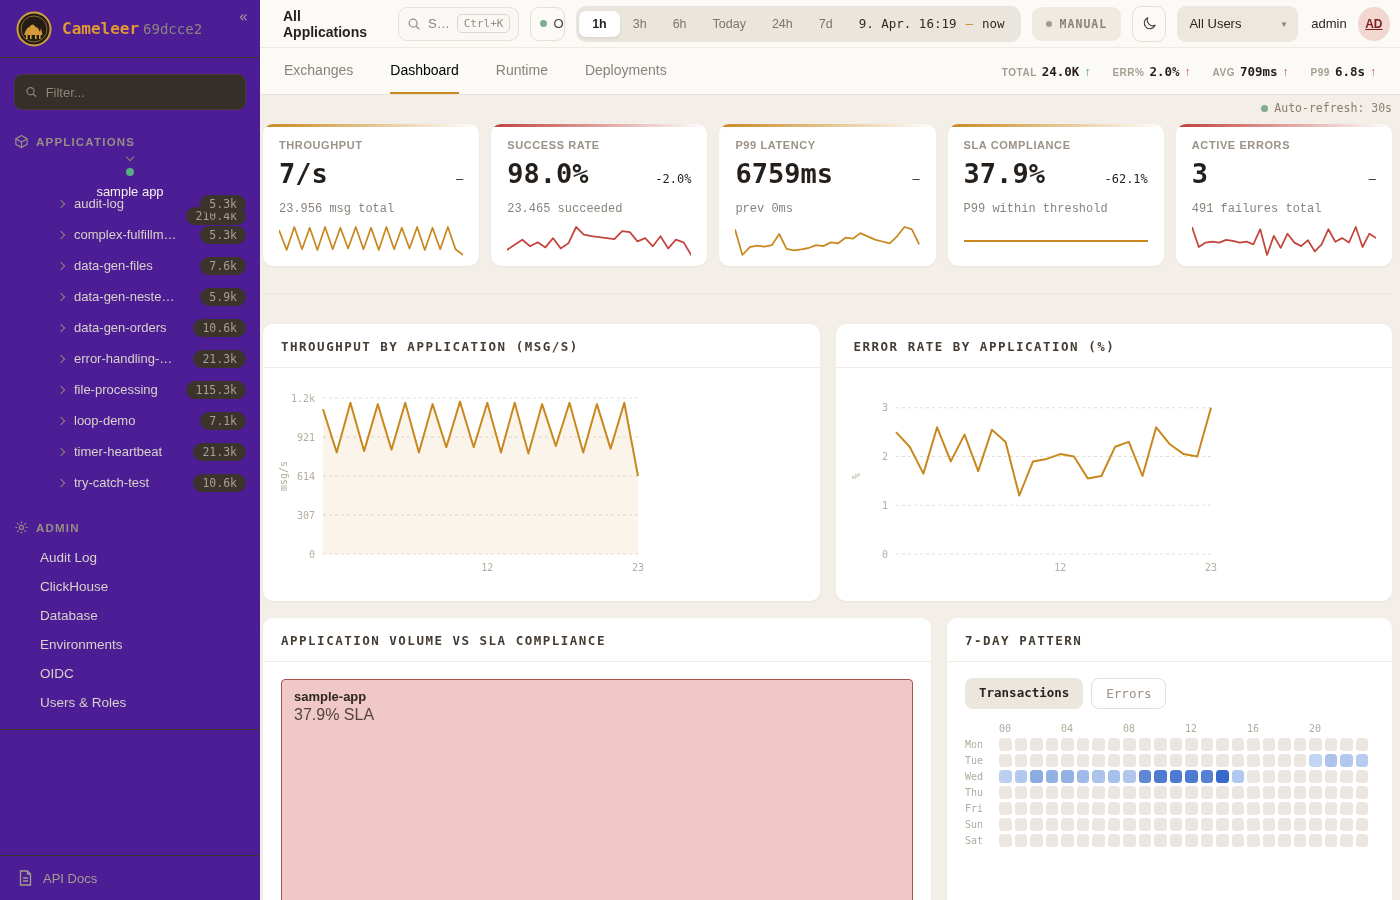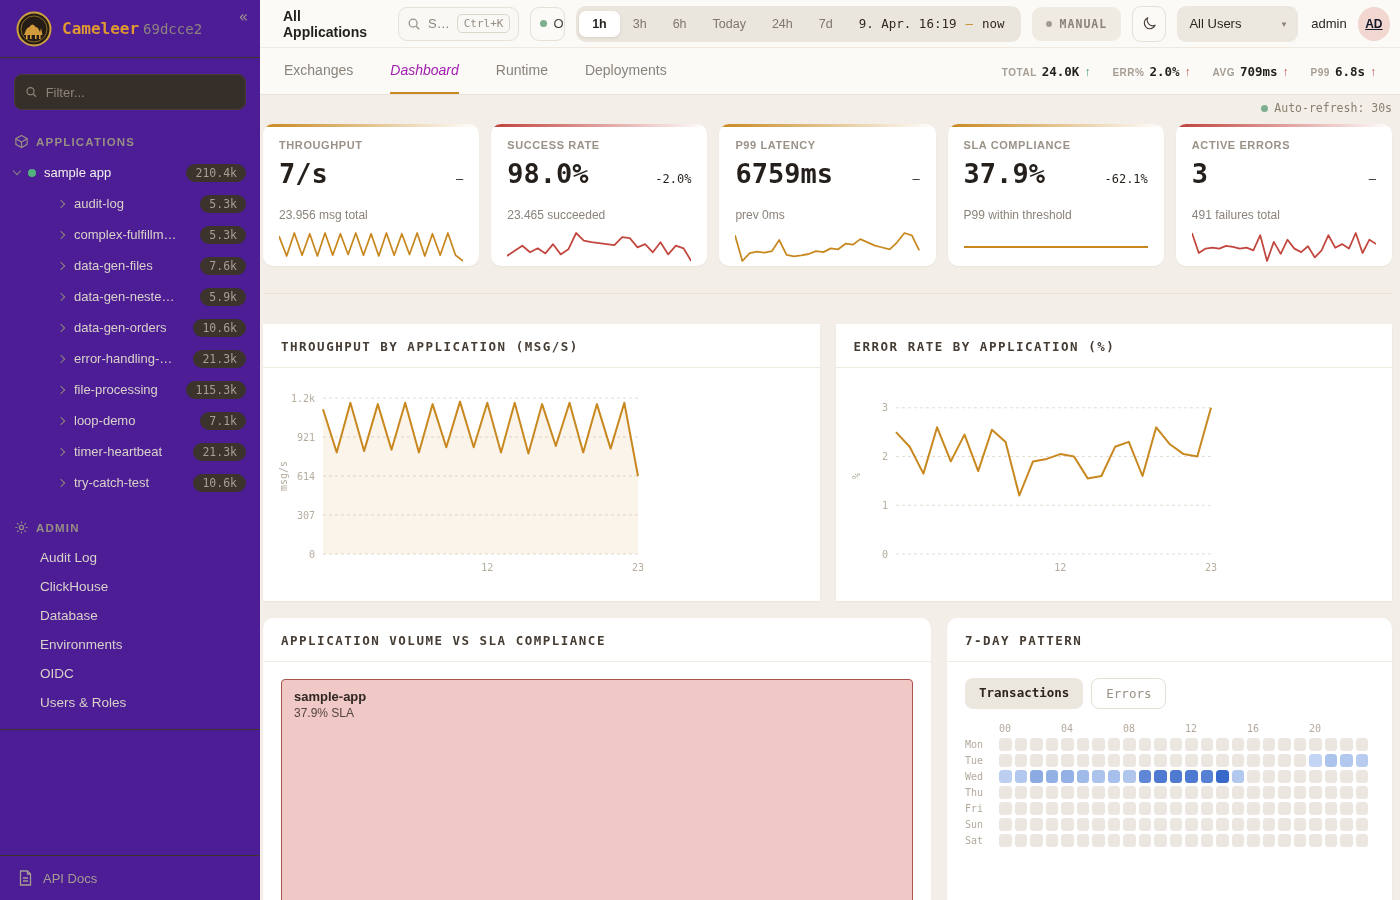--- a/index.html
+++ b/index.html
@@ -13,21 +13,21 @@
   .logo-badge { width:36px; height:36px; flex-shrink:0; }
   .logo-title { font-family:"DejaVu Sans Mono",monospace; font-weight:bold; font-size:16px; color:#e0992f; }
   .logo-suffix { font-family:"DejaVu Sans Mono",monospace; font-size:14px; color:#8d857c; margin-left:4px; }
   .collapse-btn { position:absolute; top:8px; right:12px; color:#a59d93; font-size:15px; cursor:pointer; }
   .filter-wrap { margin:16px 14px 12px; background:#362e28; border:1px solid #463d34; border-radius:8px; height:36px; display:flex; align-items:center; gap:8px; padding:0 10px; }
   .filter-wrap input { background:transparent; border:none; outline:none; color:#cfc8bf; font-size:13px; width:100%; }
   .filter-wrap input::placeholder { color:#8d857c; }
   .sb-section-head { display:flex; align-items:center; gap:7px; padding:12px 14px 8px; color:#978e84; font-size:11.5px; font-weight:bold; letter-spacing:1.2px; }
   .sb-row { display:flex; align-items:center; height:31px; padding:0 14px; font-size:13px; color:#d8d2c9; cursor:pointer; }
   .sb-row .badge { margin-left:auto; background:#3b332c; color:#a89f95; font-family:"DejaVu Sans Mono",monospace; font-size:11.5px; padding:2px 9px; border-radius:10px; }
-  .sb-row.parent { gap:8px; color:#f4f1ec; }
+  .sb-row.parent { gap:8px; color:#f4f1ec;flex-direction:column; }
   .sb-row.child { padding-left:58px; gap:10px; }
   .chev { width:6px; height:6px; border-right:1.5px solid #8d857c; border-bottom:1.5px solid #8d857c; flex-shrink:0; }
   .chev.down { transform:rotate(45deg); margin-top:-3px; }
   .chev.right { transform:rotate(-45deg); }
   .dot { width:8px; height:8px; border-radius:50%; background:#55b07f; flex-shrink:0; }
   .sb-admin-item { padding:7px 14px 7px 40px; font-size:13.5px; color:#d8d2c9; cursor:pointer; }
   .sb-divider { border-top:1px solid #3b332c; margin:12px 0 0; }
   .sb-spacer { flex:1; }
   .sb-footer { border-top:1px solid #3b332c; padding:14px 18px; display:flex; align-items:center; gap:10px; color:#a59d93; font-size:13px; cursor:pointer; }
 
@@ -45,26 +45,26 @@
   .seg-btn { padding:6px 13px; font-size:12.5px; color:#7d766d; border-radius:7px; cursor:pointer; white-space:nowrap; }
   .seg-btn.active { background:#fff; color:#241f1b; font-weight:bold; box-shadow:0 1px 3px rgba(0,0,0,.1); }
   .seg-date { font-family:"DejaVu Sans Mono",monospace; font-size:12.5px; color:#2f2823; padding:0 13px; display:flex; gap:9px; cursor:pointer; white-space:nowrap; }
   .seg-date .sep { color:#c8881f; }
   .manual-btn { height:34px; background:#efeae2; border-radius:9px; padding:0 14px; display:flex; align-items:center; gap:8px; font-family:"DejaVu Sans Mono",monospace; font-size:11.5px; font-weight:bold; letter-spacing:1px; color:#8a837a; cursor:pointer; }
   .mdot { width:6px; height:6px; border-radius:50%; background:#a39b90; }
   .icon-btn { width:36px; height:36px; background:#fbfaf7; border:1px solid #e5dfd5; border-radius:9px; display:flex; align-items:center; justify-content:center; cursor:pointer; }
   .env-select { height:36px; width:126px; background:#ece7df; border-radius:9px; display:flex; align-items:center; justify-content:space-between; padding:0 12px; font-size:13px; color:#2b2520; cursor:pointer; }
   .env-select .caret { color:#8a8278; font-size:9px; }
   .user-name { font-size:13px; color:#2b2520; margin-left:2px; }
-  .avatar { width:34px; height:34px; border-radius:50%; background:#f2d6d0; color:#0f172a; font-size:12px; font-weight:bold; display:flex; align-items:center; justify-content:center; cursor:pointer;text-decoration:underline; }
+  .avatar { width:34px; height:34px; border-radius:50%; background:#f2d6d0; color:#7f1d1d; font-size:12px; font-weight:bold; display:flex; align-items:center; justify-content:center; cursor:pointer;text-decoration:underline; }
 
   .tabbar { height:47px; background:#fbfaf7; border-bottom:1px solid #e9e3da; display:flex; align-items:stretch; justify-content:space-between; padding:0 24px; flex-shrink:0; }
   .tabs { display:flex; gap:37px; }
   .tab { display:flex; align-items:center; font-size:14px; color:#8a837a; border-bottom:2px solid transparent; cursor:pointer; }
-  .tab.active { color:#a21caf; border-bottom-color:#c8881f;font-style:italic; }
+  .tab.active { color:#000000; border-bottom-color:#c8881f; }
   .statbar { display:flex; align-items:center; gap:22px; }
   .stat { display:flex; align-items:baseline; gap:5px; }
   .stat-label { font-size:10px; font-weight:bold; color:#a59d92; letter-spacing:.5px; }
   .stat-value { font-family:"DejaVu Sans Mono",monospace; font-size:12.5px; font-weight:bold; color:#241f1b; }
   .arrow-up { font-size:12px; font-weight:bold; }
   .arrow-up.green { color:#3f9e63; } .arrow-up.red { color:#c2554c; }
 
   .content { flex:1; padding:0 8px 0 3px; overflow:hidden; }
   .refresh-row { text-align:right; padding:6px 0 9px; font-family:"DejaVu Sans Mono",monospace; font-size:11.5px; color:#8a7f70; }
   .refresh-row .gdot { display:inline-block; margin-right:6px; }
@@ -72,39 +72,39 @@
   
   .kpi-row { display:flex; gap:12px; }
   .kpi-card { flex:1; background:#fff; border-radius:10px; height:142px; padding:15px 16px 8px; position:relative; overflow:hidden; box-shadow:0 1px 2px rgba(40,30,20,.05); }
   .kpi-accent { position:absolute; top:0; left:0; right:0; height:3px; }
   .kpi-accent.orange { background:linear-gradient(90deg,#c8881f,rgba(200,136,31,0)); }
   .kpi-accent.red { background:linear-gradient(90deg,#c0403a,rgba(192,64,58,0)); }
   .kpi-title { font-size:11px; font-weight:bold; letter-spacing:.6px; color:#9a9288; }
   .kpi-value-row { display:flex; justify-content:space-between; align-items:baseline; margin-top:7px; }
   .kpi-value { font-family:"DejaVu Sans Mono",monospace; font-weight:bold; font-size:27px; color:#241f1b; }
   .kpi-delta { font-family:"DejaVu Sans Mono",monospace; font-size:12px; }
-  .kpi-sub { font-size:12px; color:#8a837b; margin-top:19px; }
+  .kpi-sub { font-size:12px; color:#8a837b; margin-top:13px;font-family:Liberation Mono, monospace; }
   .kpi-spark { margin-top:8px; height:34px; }
   .kpi-spark svg { display:block; width:100%; height:34px; }
 
   .divider { border-top:1px solid #e9e3d8; margin:27px 0 30px; }
 
   
   .charts-row { display:flex; gap:16px; }
-  .chart-card { flex:1; background:#fff; border-radius:0; height:277px; box-shadow:0 1px 2px rgba(40,30,20,.05); overflow:hidden; }
+  .chart-card { flex:1; background:#fff; border-radius:10px; height:277px; box-shadow:0 1px 2px rgba(40,30,20,.05); overflow:hidden; }
   .card-head { padding:15px 18px 13px; border-bottom:1px solid #f0ebe3; font-family:"DejaVu Sans Mono",monospace; font-weight:bold; font-size:12.5px; letter-spacing:1.5px; color:#453c33; }
   .chart-body { padding:14px 0 0 12px; }
 
   
   .bottom-row { display:flex; gap:16px; margin-top:17px; }
   .volume-card { width:668px; flex-shrink:0; background:#fff; border-radius:10px; height:330px; box-shadow:0 1px 2px rgba(40,30,20,.05); }
   .volume-body { padding:17px 18px; }
   .treemap-box { height:250px; background:#f0c9c7; border:1.5px solid #a8534b; border-radius:4px; padding:9px 12px; }
   .tm-label { font-size:13px; font-weight:bold; color:#2f2721; }
-  .tm-sub { font-size:12px; color:#53453d; margin-top:2px; }
+  .tm-sub { font-size:16px; color:#53453d; margin-top:2px; }
   .pattern-card { flex:1; background:#fff; border-radius:10px; height:330px; box-shadow:0 1px 2px rgba(40,30,20,.05); }
   .pattern-body { padding:16px 18px; }
   .toggles { display:flex; gap:8px; margin-bottom:14px; }
   .toggle { font-family:"DejaVu Sans Mono",monospace; font-size:12.5px; padding:7px 14px; border-radius:8px; cursor:pointer; }
   .toggle.active { background:#ece7de; color:#2b2420; font-weight:bold; }
   .toggle.inactive { background:#fff; border:1px solid #e5dfd5; color:#9a9186; }
   .hm-header { display:flex; margin-bottom:4px; padding-left:34px; }
   .hm-header span { width:62px; font-family:"DejaVu Sans Mono",monospace; font-size:10px; color:#b3aa9d; }
   .hm-row { display:flex; align-items:center; margin-bottom:3px; }
   .hm-day { width:34px; font-family:"DejaVu Sans Mono",monospace; font-size:10px; color:#b3aa9d; }

